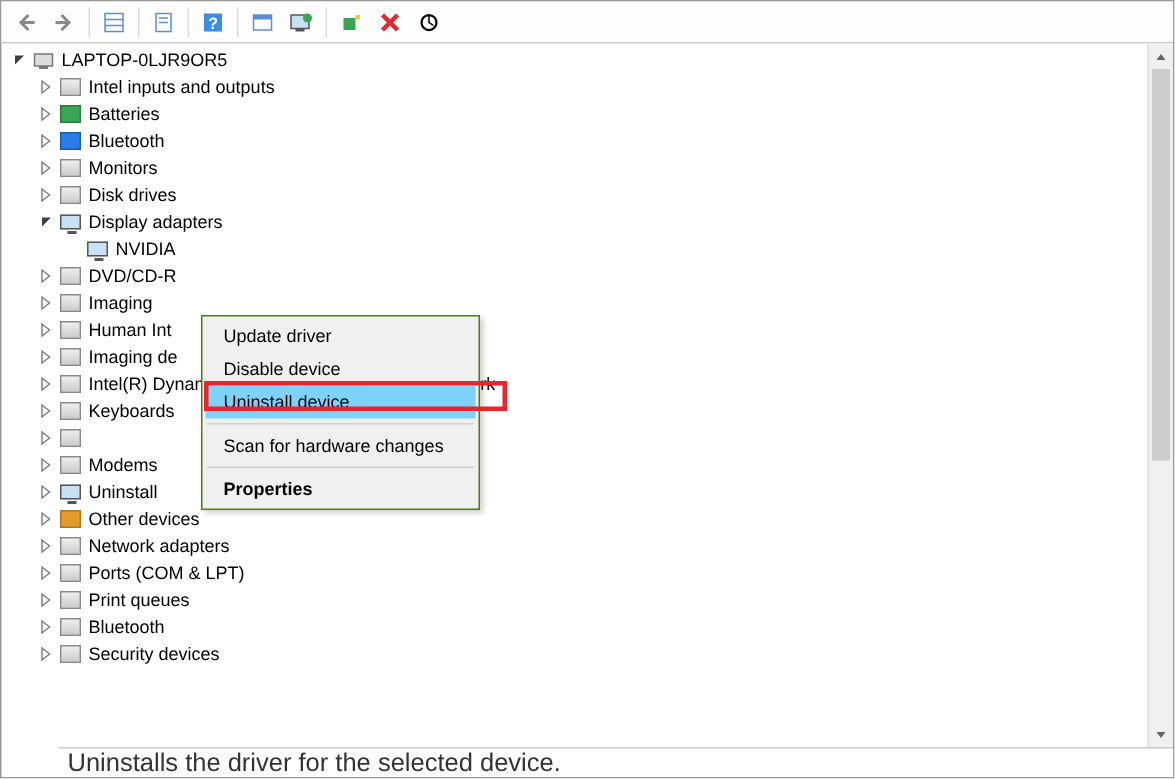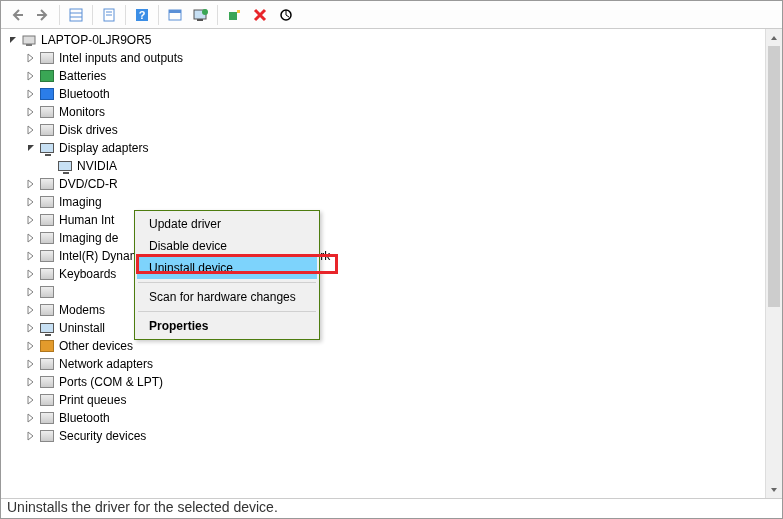--- a/index.html
+++ b/index.html
@@ -3,21 +3,21 @@
 <meta charset="utf-8">
 <style>
   * { box-sizing: border-box; }
   html, body { margin: 0; padding: 0; font-family: "Segoe UI", Tahoma, sans-serif; font-size: 12px; color: #000; background: #fff; }
   .window { width: 783px; height: 519px; border: 1px solid #999; display: flex; flex-direction: column; position: relative; }
   .toolbar { height: 28px; border-bottom: 1px solid #ccc; display: flex; align-items: center; padding: 0 4px; gap: 2px; background: #fdfdfd; }
   .tbtn { width: 24px; height: 24px; display: flex; align-items: center; justify-content: center; border: 1px solid transparent; }
   .tsep { width: 1px; height: 20px; background: #ddd; margin: 0 2px; }
   .main { flex: 1; display: flex; overflow: hidden; position: relative; }
   .tree { flex: 1; overflow-y: auto; padding: 2px 0 2px 2px; position: relative; }
-  .statusbar { height: 20px; border-top: 1px solid #ccc; padding: 0 6px; display: flex; align-items: flex-start; font-size: 14px; color: #333; }
+  .statusbar { height: 20px; border-top: 1px solid #ccc; padding: 0 6px; display: flex; align-items: center; font-size: 17px; color: #333; margin-left: 38px; }
   .node { display: flex; align-items: center; height: 18px; line-height: 18px; white-space: nowrap; }
   .expander { width: 12px; height: 12px; display: flex; align-items: center; justify-content: center; cursor: pointer; flex-shrink: 0; }
   .expander svg { display: block; }
   .devicon { width: 16px; height: 16px; display: flex; align-items: center; justify-content: center; flex-shrink: 0; margin: 0 2px; }
   .label { padding: 0 2px; }
   .selected { background: #cce8ff; border: 1px solid #99d1ff; }
   .indent { display: inline-block; flex-shrink: 0; }
   .context-menu { position: absolute; background: #f0f0f0; border: 1px solid #4d7c0f; box-shadow: 2px 2px 4px rgba(0,0,0,0.2); padding: 2px; z-index: 10; }
   .menu-item { padding: 4px 12px; min-width: 180px; cursor: default; }
   .menu-item.hover { background: #7dd3fc; }

